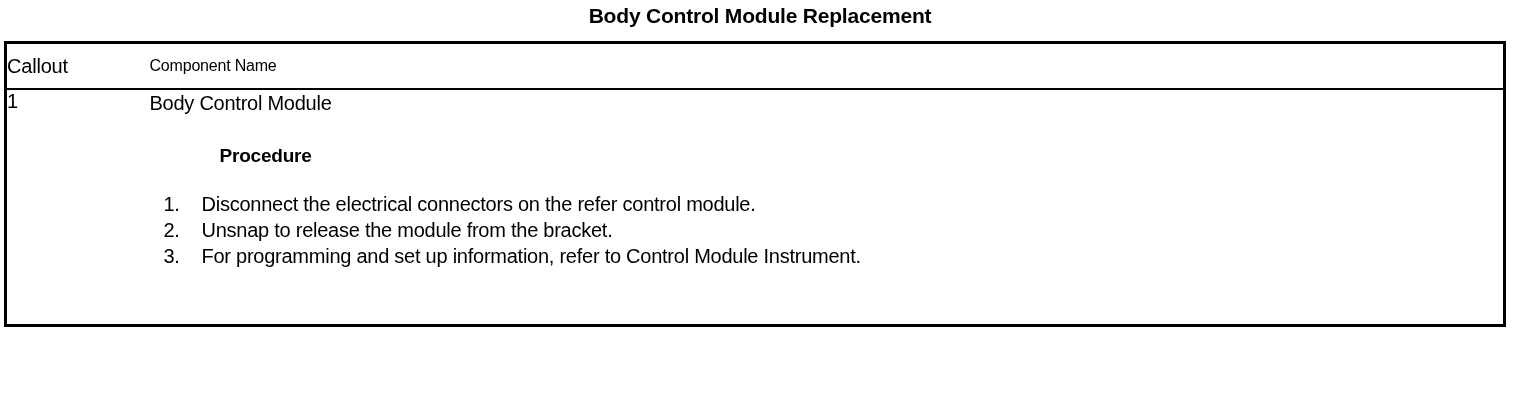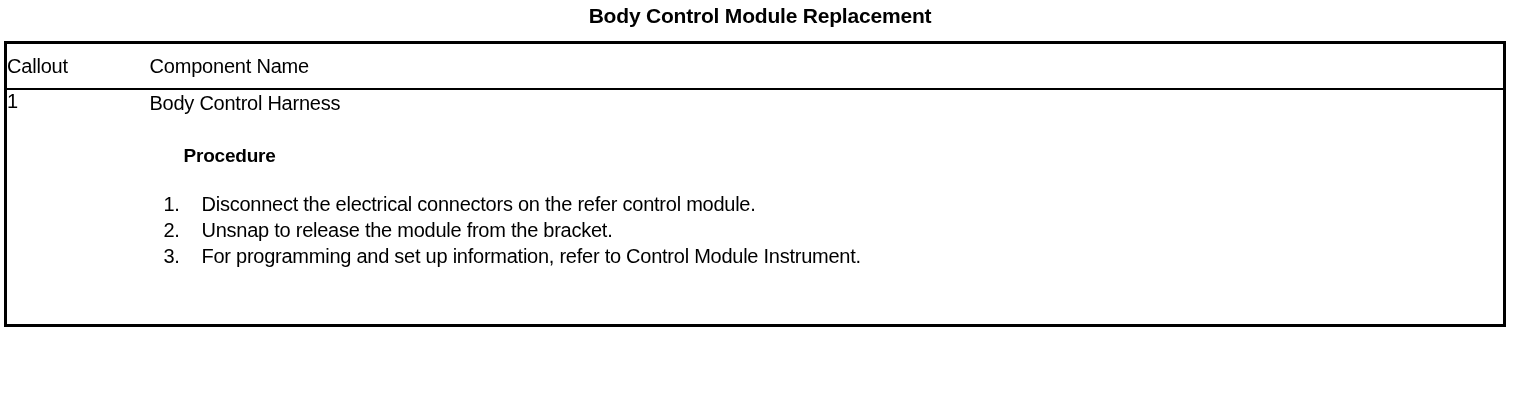--- a/index.html
+++ b/index.html
@@ -66,21 +66,21 @@
   }
   .cell-callout-head {
     border-right: 2px solid #000;
     text-align: center;
     font-size: 20px;
     font-weight: bold;
     letter-spacing: -0.2px;
   }
   .cell-component-head {
     text-align: center;
-    font-size: 20px;
+    font-size: 16px;
     font-weight: bold;
     letter-spacing: -0.2px;
   }
 
   
   .row-prelim > td {
     height: 95px;
     border-bottom: 2px solid #000;
     padding: 4px 0 0 5px;
     vertical-align: top;
@@ -117,21 +117,21 @@
     letter-spacing: -0.25px;
     line-height: 26px;
     white-space: nowrap;
   }
   .proc-heading {
     font-size: 19px;
     font-weight: bold;
     letter-spacing: -0.2px;
     line-height: 26px;
     margin-top: 27px;
-    margin-left: 34px;
+    margin-left: 70px;
     white-space: nowrap;
   }
   .proc-list {
     margin: 22px 0 0 0;
     padding: 0;
     list-style: none;
   }
   .proc-list li {
     font-size: 20px;
     letter-spacing: -0.25px;
@@ -164,21 +164,21 @@
 
       <tr class="row-header">
         <td class="cell-callout-head">Callout</td>
         <td class="cell-component-head">Component Name</td>
       </tr>
 
 
       <tr class="row-item">
         <td class="cell-callout-num">1</td>
         <td class="cell-component-body">
-          <div class="comp-name">Body Control Harness</div>
+          <div class="comp-name">Body Control Module</div>
           <div class="proc-heading">Procedure</div>
           <ol class="proc-list">
             <li>
               <span class="num">1.</span><span>Disconnect the electrical connectors on the refer control module.</span>
             </li>
             <li>
               <span class="num">2.</span><span>Unsnap to release the module from the bracket.</span>
             </li>
             <li>
               <span class="num">3.</span><span>For programming and set up information, refer to Control Module Instrument.</span>

